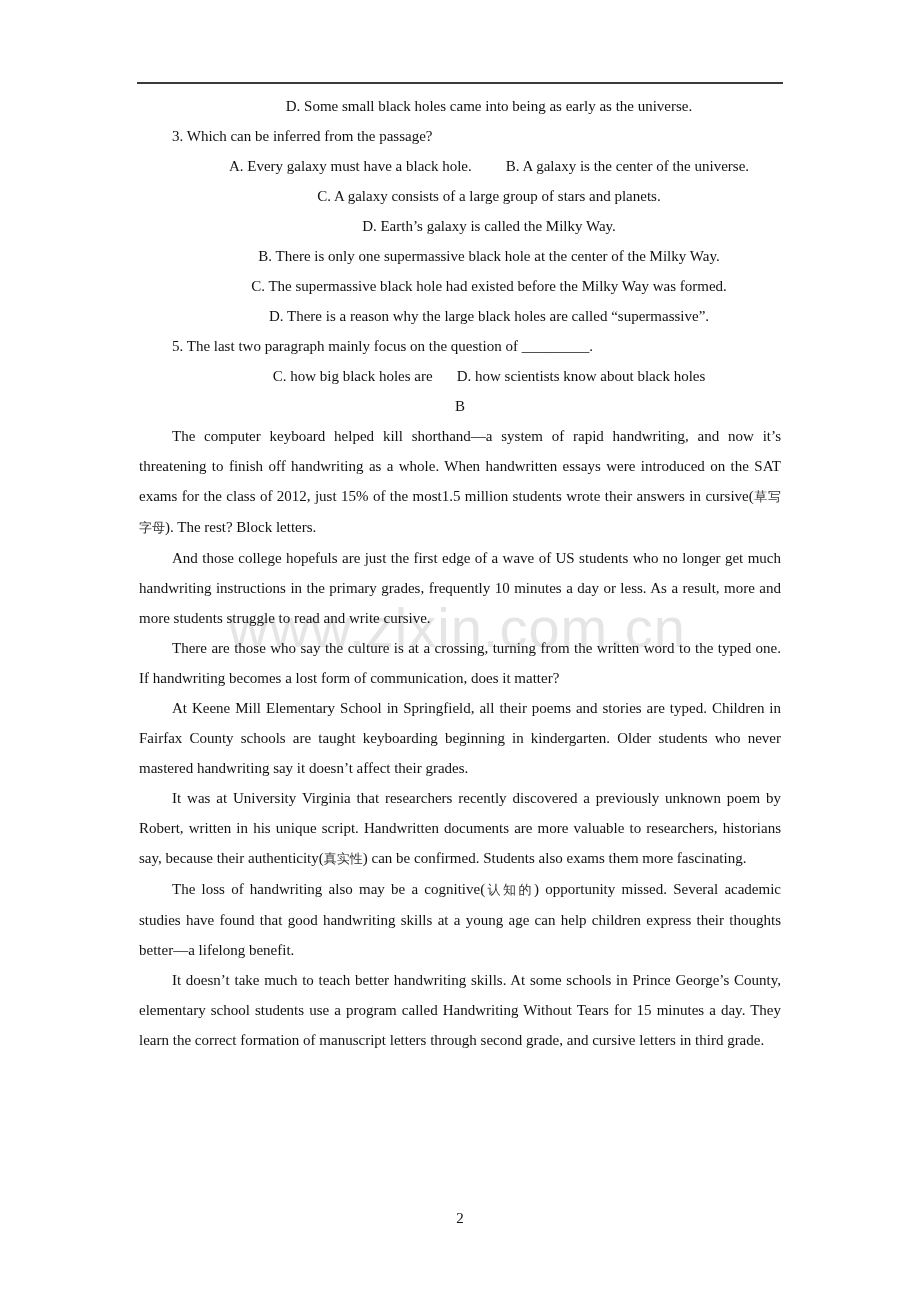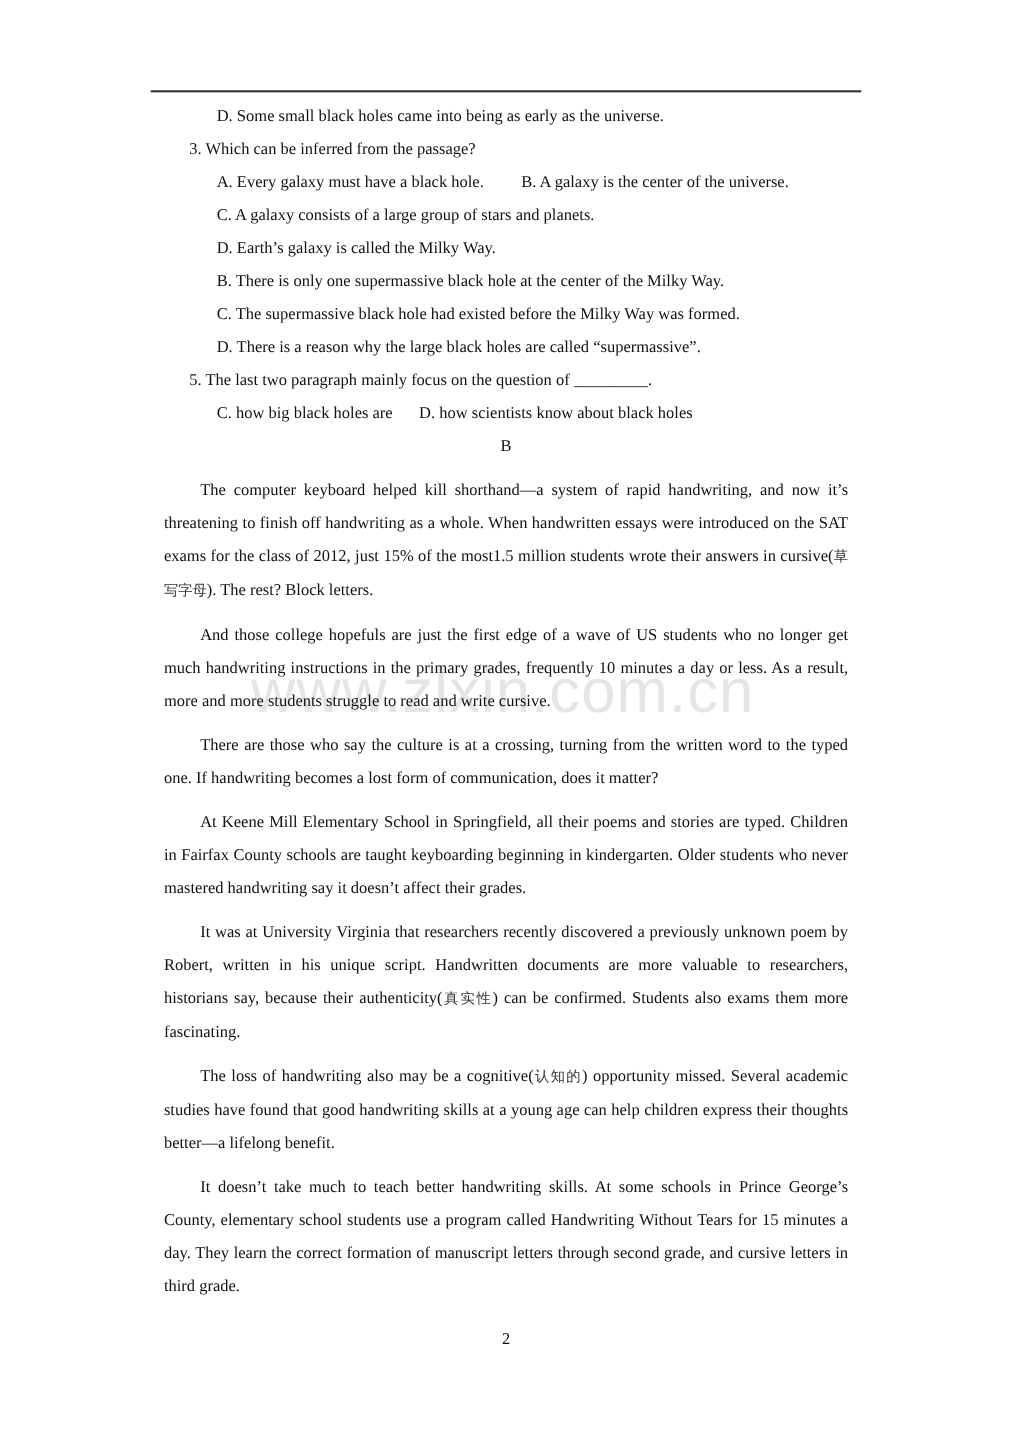--- a/index.html
+++ b/index.html
@@ -35,30 +35,30 @@
       top: 91px;
       width: 642px;
       font-size: 15px;
       line-height: 30px;
     }
     .line {
       white-space: nowrap;
       height: 30px;
     }
     .q { padding-left: 33px; }
-    .opt { padding-left: 58px; }
+    .opt { padding-left: 58px; text-align: center; }
     .section-title {
       text-align: center;
       height: 30px;
     }
     .para {
       text-indent: 33px;
       text-align: justify;
       text-align-last: left;
-      margin: 10px;
+      margin: 0;
     }
     .cjk {
       font-family: "DejaVu Sans", sans-serif;
       font-size: 13px;
       color: #333;
     }
     .watermark {
       position: absolute;
       left: 228px;
       top: 598px;

